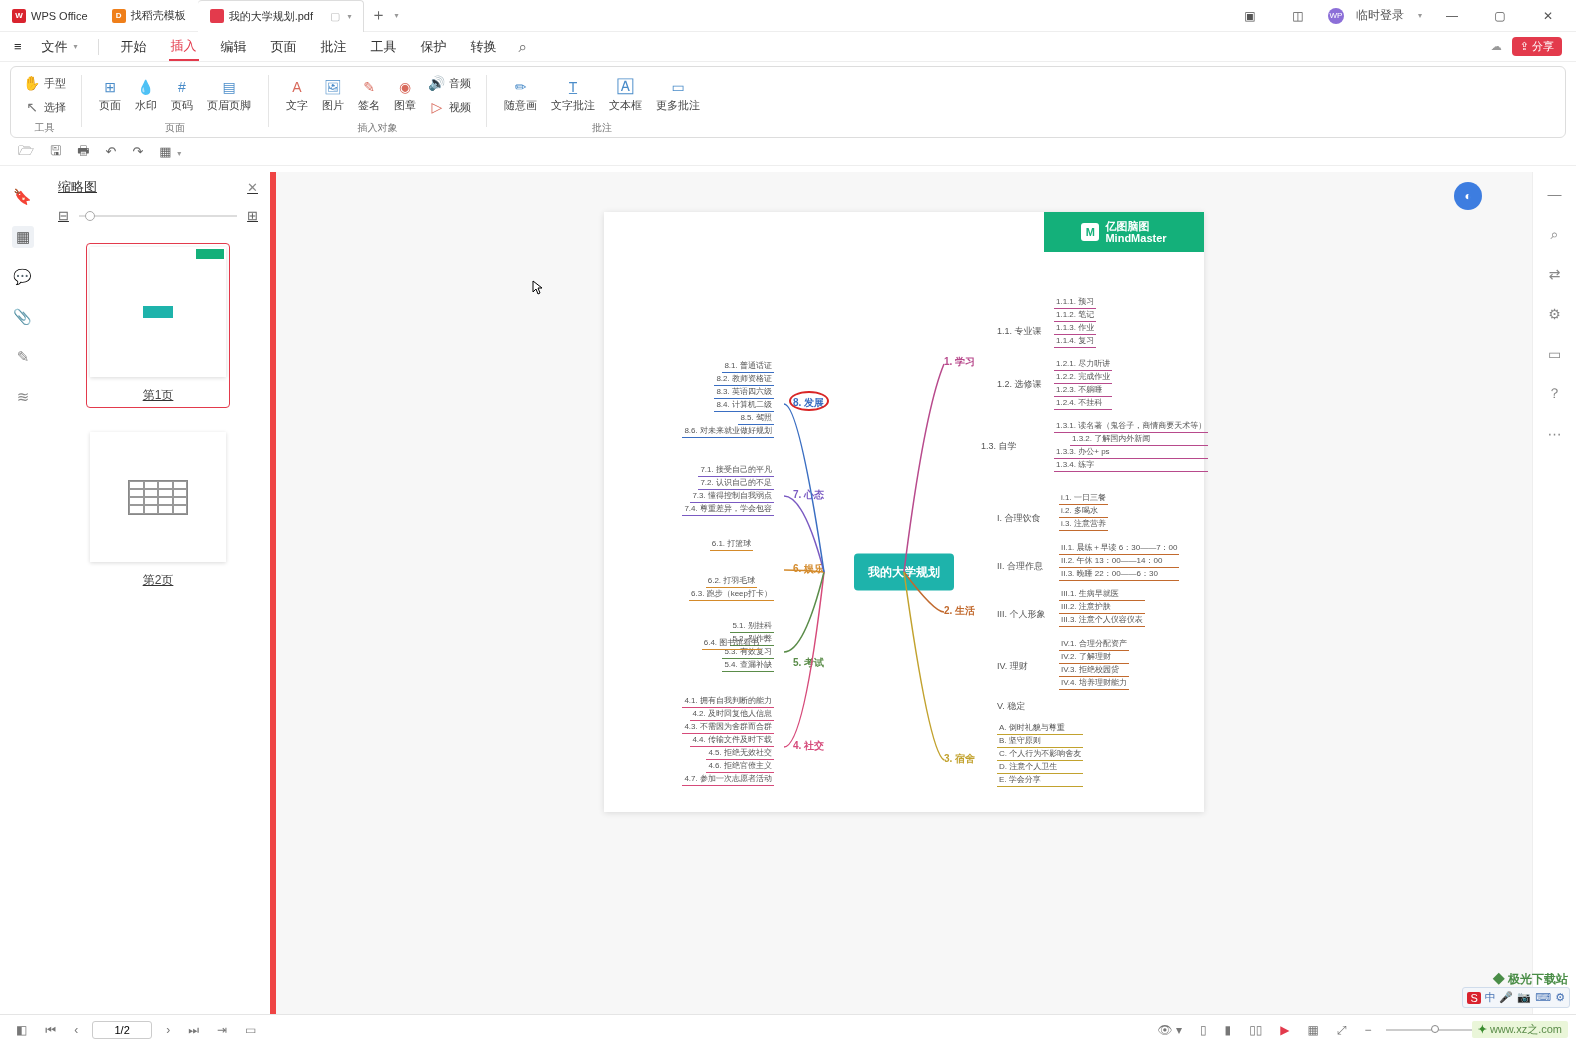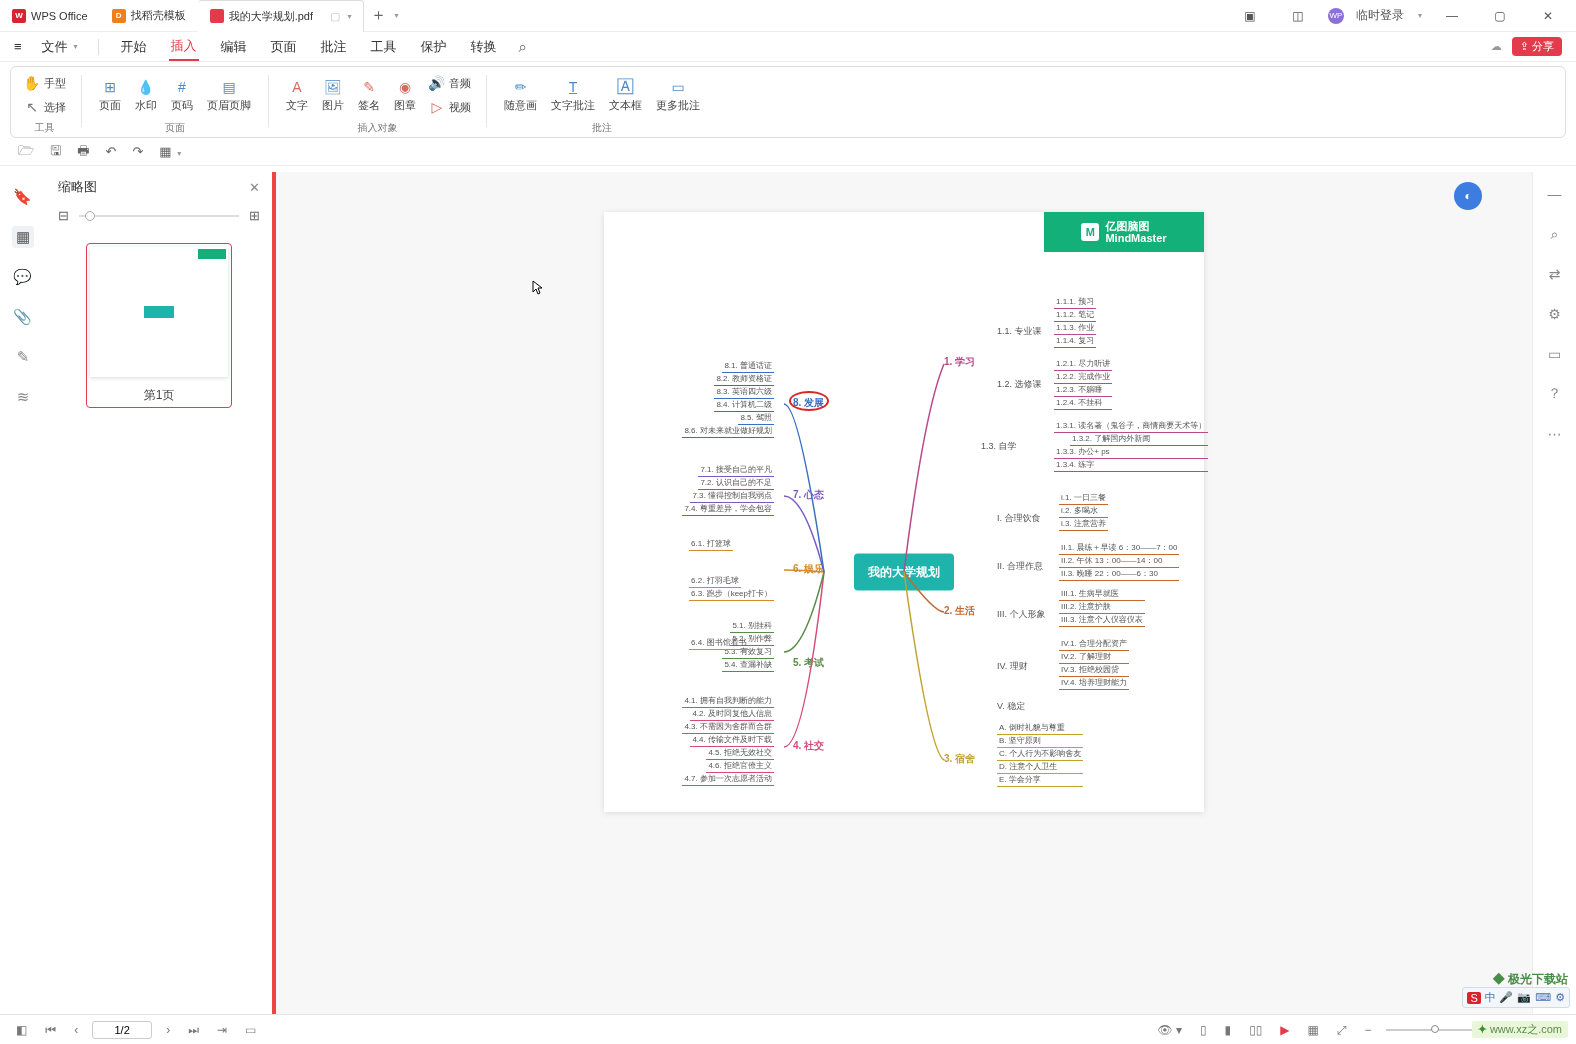--- a/index.html
+++ b/index.html
@@ -42,21 +42,21 @@
 
 .quickbar { height: 28px; display:flex; align-items:center; gap: 16px; padding: 0 18px; border-bottom:1px solid #eee; }
 .qbtn { color:#666; font-size:13px; }
 
 
 .main { position:absolute; top: 172px; left:0; right:0; bottom: 30px; display:flex; }
 .sidebar-icons { width: 46px; background:#fff; display:flex; flex-direction:column; align-items:center; padding-top:14px; gap:18px; }
 .sbicon { width:22px; height:22px; display:flex; align-items:center; justify-content:center; color:#888; font-size:15px; border:1px solid transparent; border-radius:3px;}
 .sbicon.active { background:#eef1f5; color:#555; }
 
-.thumbnail-panel { width: 230px; border-right: 4px solid #ef4444; padding: 0; }
+.thumbnail-panel { width: 230px; border-right: 6px solid #ef4444; padding: 0; text-decoration: underline; }
 .thumb-header { display:flex; align-items:center; padding: 6px 12px; gap:6px; }
 .thumb-title { font-size:13px; color:#333; }
 .thumb-close { margin-left:auto; color:#888; font-size:13px; }
 .thumb-tools { display:flex; align-items:center; padding: 6px 12px; gap:10px;}
 .slider-track { flex:1; height:2px; background:#ddd; position:relative; }
 .slider-thumb { position:absolute; left:6px; top:-4px; width:10px; height:10px; border-radius:50%; background:#fff; border:1px solid #aaa;}
 .thumb-list { padding: 14px 40px; display:flex; flex-direction:column; gap:20px; }
 .thumb-card { border: 1px solid transparent; border-radius:4px; padding:3px;}
 .thumb-card.sel { border-color: #e33a4c; }
 .thumb-img { width:100%; height:130px; background:#fff; box-shadow: 0 1px 4px rgba(0,0,0,.15); display:flex; align-items:center; justify-content:center; font-size:8px; color:#aaa; position:relative;}
@@ -284,20 +284,43 @@
       <span class="qbtn">⊞</span>
     </div>
     <div class="thumb-list">
       <div class="thumb-card sel">
         <div class="thumb-img" style="position:relative;overflow:hidden">
           <div style="position:absolute;right:2px;top:2px;width:28px;height:10px;background:#14b07a"></div>
           <div style="position:absolute;left:50%;top:50%;width:30px;height:12px;background:#1eb3ab;transform:translate(-50%,-50%)"></div>
         </div>
         <div class="thumb-label">第1页</div>
       </div>
+      <div class="thumb-card">
+        <div class="thumb-img">
+          <div style="width:60px;height:35px;border:1px solid #888;display:grid;grid-template-columns:repeat(4,1fr);grid-template-rows:repeat(4,1fr)">
+            <div style="border:1px solid #999"></div>
+              <div style="border:1px solid #999"></div>
+              <div style="border:1px solid #999"></div>
+              <div style="border:1px solid #999"></div>
+            <div style="border:1px solid #999"></div>
+              <div style="border:1px solid #999"></div>
+              <div style="border:1px solid #999"></div>
+              <div style="border:1px solid #999"></div>
+            <div style="border:1px solid #999"></div>
+              <div style="border:1px solid #999"></div>
+              <div style="border:1px solid #999"></div>
+              <div style="border:1px solid #999"></div>
+            <div style="border:1px solid #999"></div>
+              <div style="border:1px solid #999"></div>
+              <div style="border:1px solid #999"></div>
+              <div style="border:1px solid #999"></div>
+          </div>
+        </div>
+        <div class="thumb-label">第2页</div>
+      </div>
     </div>
   </div>
 
   <div class="canvas-wrap">
     <div class="float-badge">◐</div>
     <div class="cursor" style="left:256px;top:108px">
       <svg viewBox="0 0 12 16">
           <path d="M1 1 L1 12 L4 9 L6 14 L8 13 L6 8 L10 8 Z" fill="#fff" stroke="#000" stroke-width="1"></path>
         </svg>
     </div>
@@ -384,21 +407,21 @@
 
       <div class="lnode" style="right:380px; top:444px;color:#5a8c49">5. 考试</div>
       <div class="leaf-col" style="right:430px; top:408px; text-align:right; align-items:flex-end">
           <div class="leaf" style="border-color: rgb(90, 140, 73);">5.1. 别挂科</div>
           <div class="leaf" style="border-color: rgb(90, 140, 73);">5.2. 别作弊</div>
           <div class="leaf" style="border-color: rgb(90, 140, 73);">5.3. 有效复习</div>
           <div class="leaf" style="border-color: rgb(90, 140, 73);">5.4. 查漏补缺</div>
         </div>
 
       <div class="lnode" style="right:380px; top:350px;color:#d48a2a">6. 娱乐</div>
-      <div class="leaf-col" style="right:430px; top:326px; text-align:right; align-items:flex-start">
+      <div class="leaf-col" style="right:430px; top:326px; text-align:right; align-items:center">
           <div class="leaf" style="border-color: rgb(212, 138, 42);">6.1. 打篮球</div>
           <div class="leaf" style="border-color: rgb(212, 138, 42); margin-top: 24px;">6.2. 打羽毛球</div>
           <div class="leaf" style="border-color: rgb(212, 138, 42);">6.3. 跑步（keep打卡）</div>
           <div class="leaf" style="border-color: rgb(212, 138, 42); margin-top: 36px;">6.4. 图书馆看书</div>
         </div>
 
       <div class="lnode" style="right:380px; top:276px;color:#7a5ac2">7. 心态</div>
       <div class="leaf-col" style="right:430px; top:252px; text-align:right; align-items:flex-end">
           <div class="leaf" style="border-color: rgb(122, 90, 194);">7.1. 接受自己的平凡</div>
           <div class="leaf" style="border-color: rgb(122, 90, 194); text-align: right;">7.2. 认识自己的不足</div>

